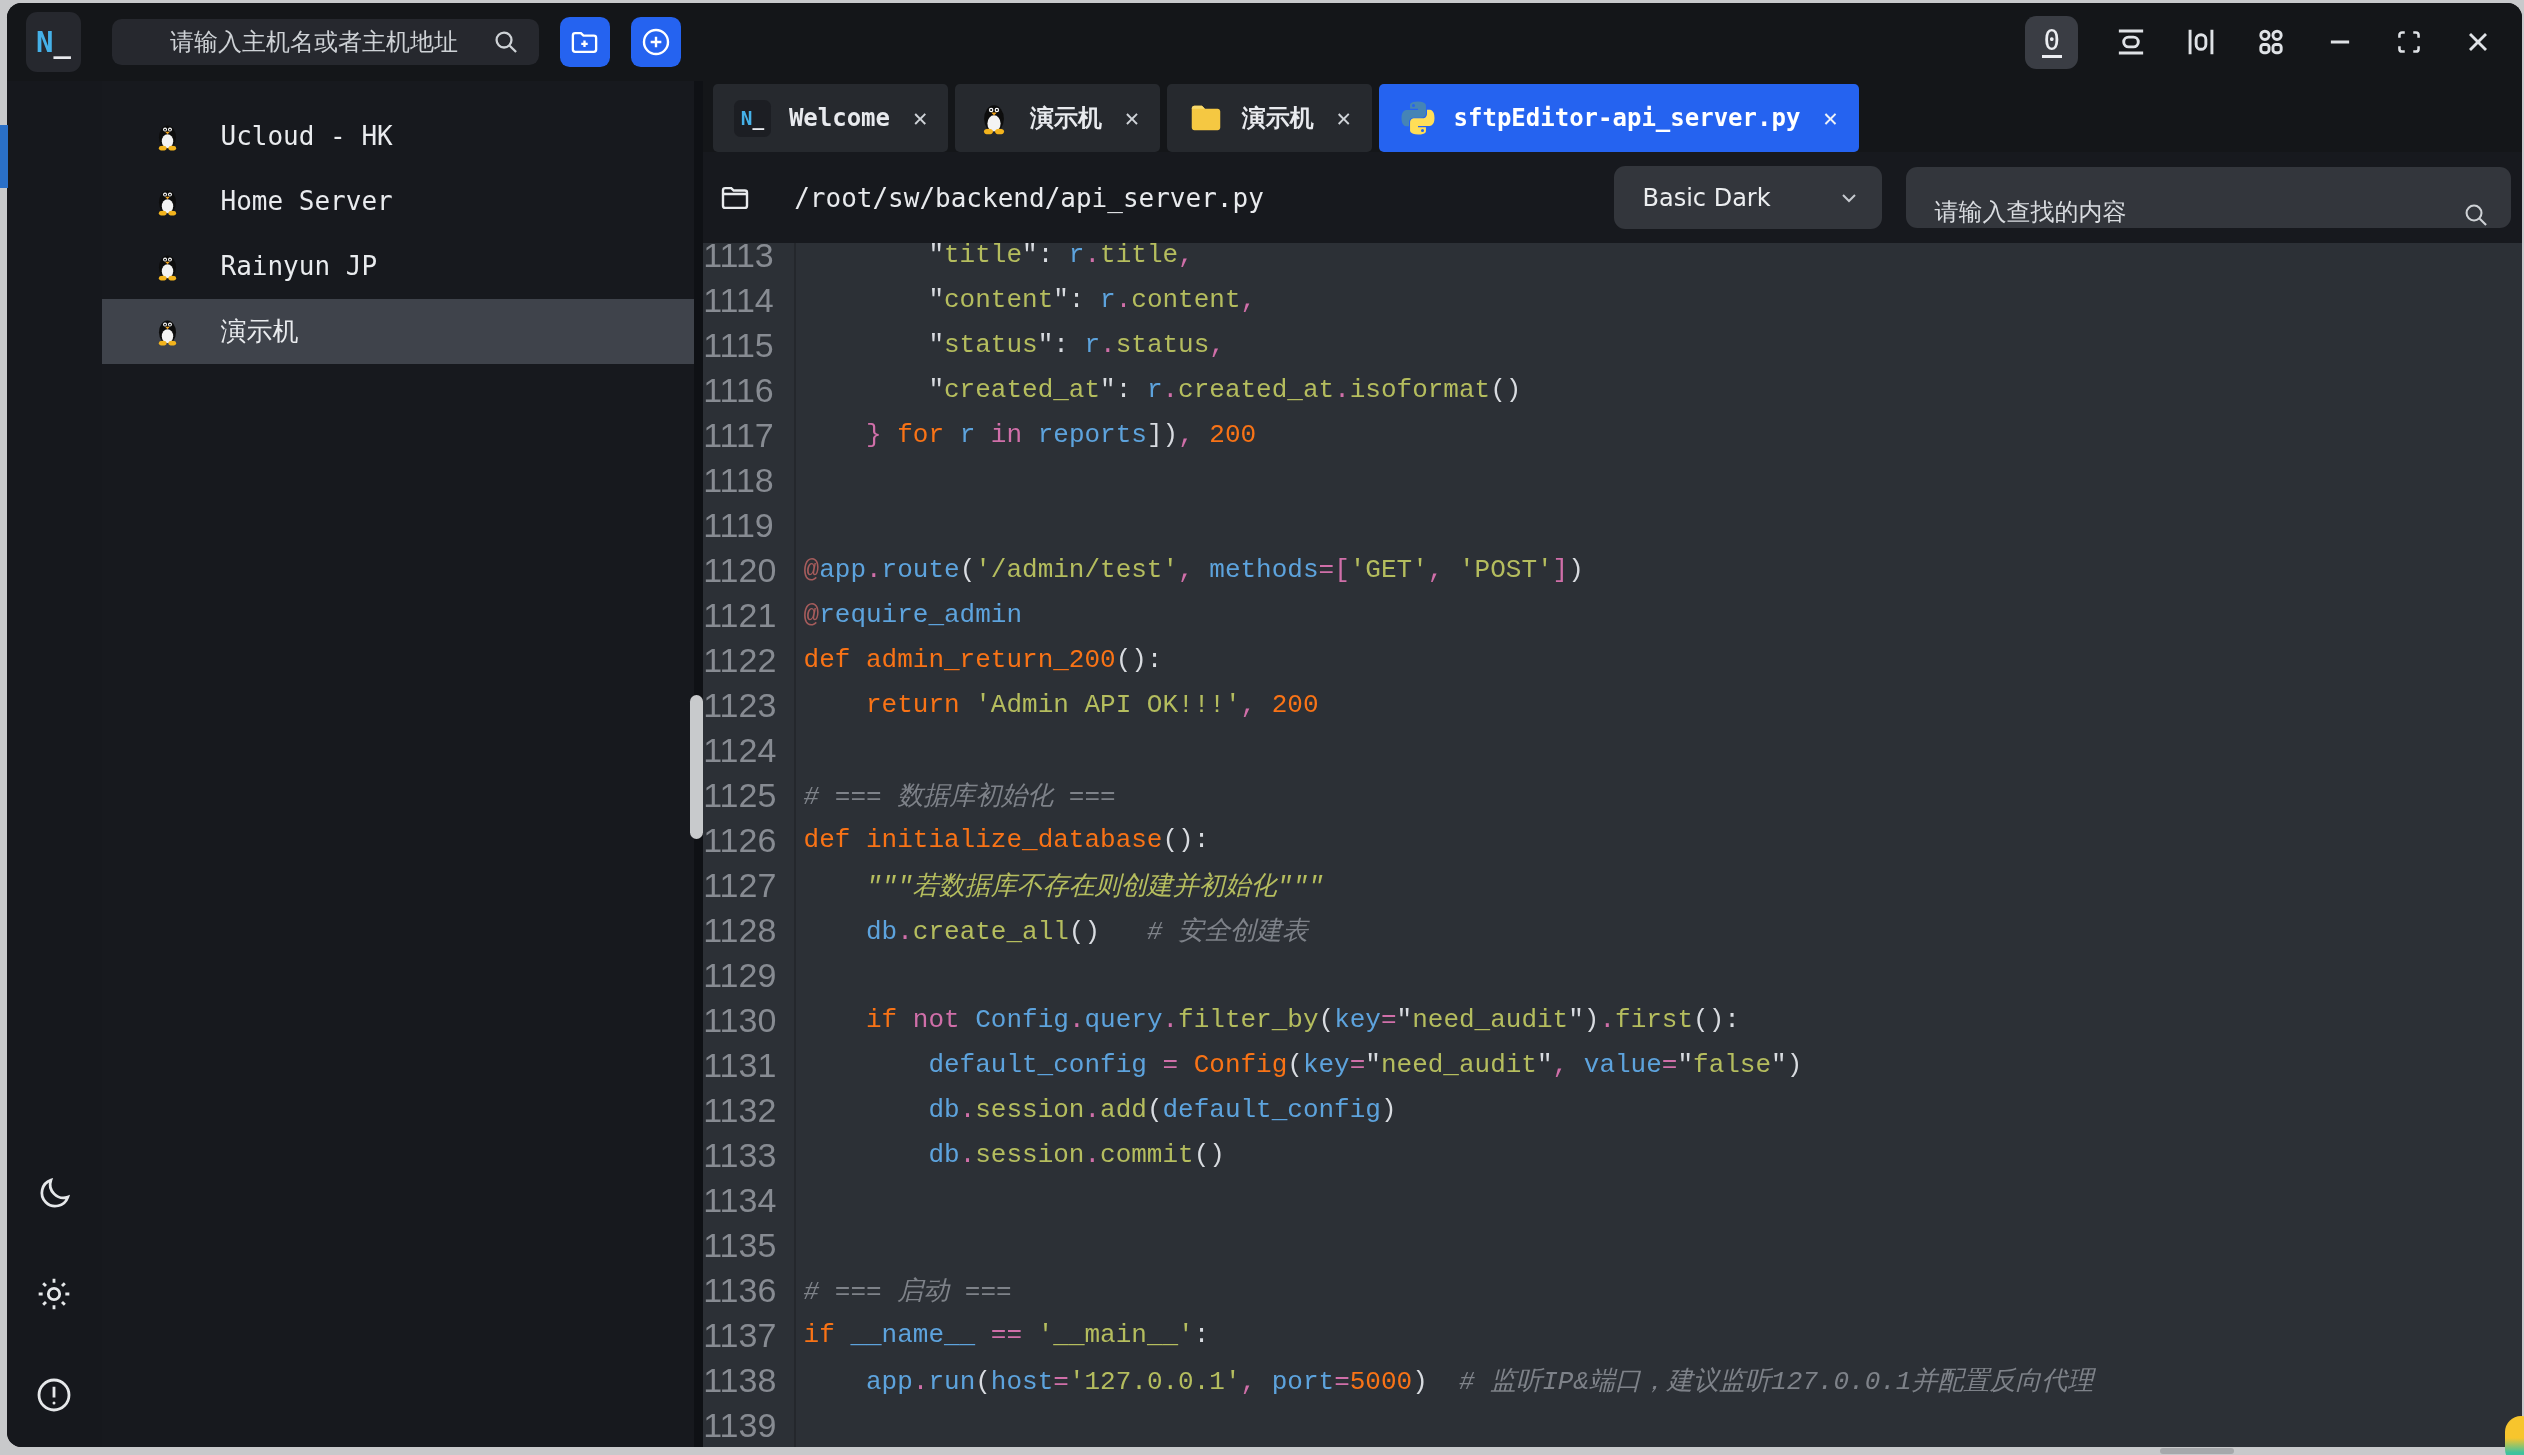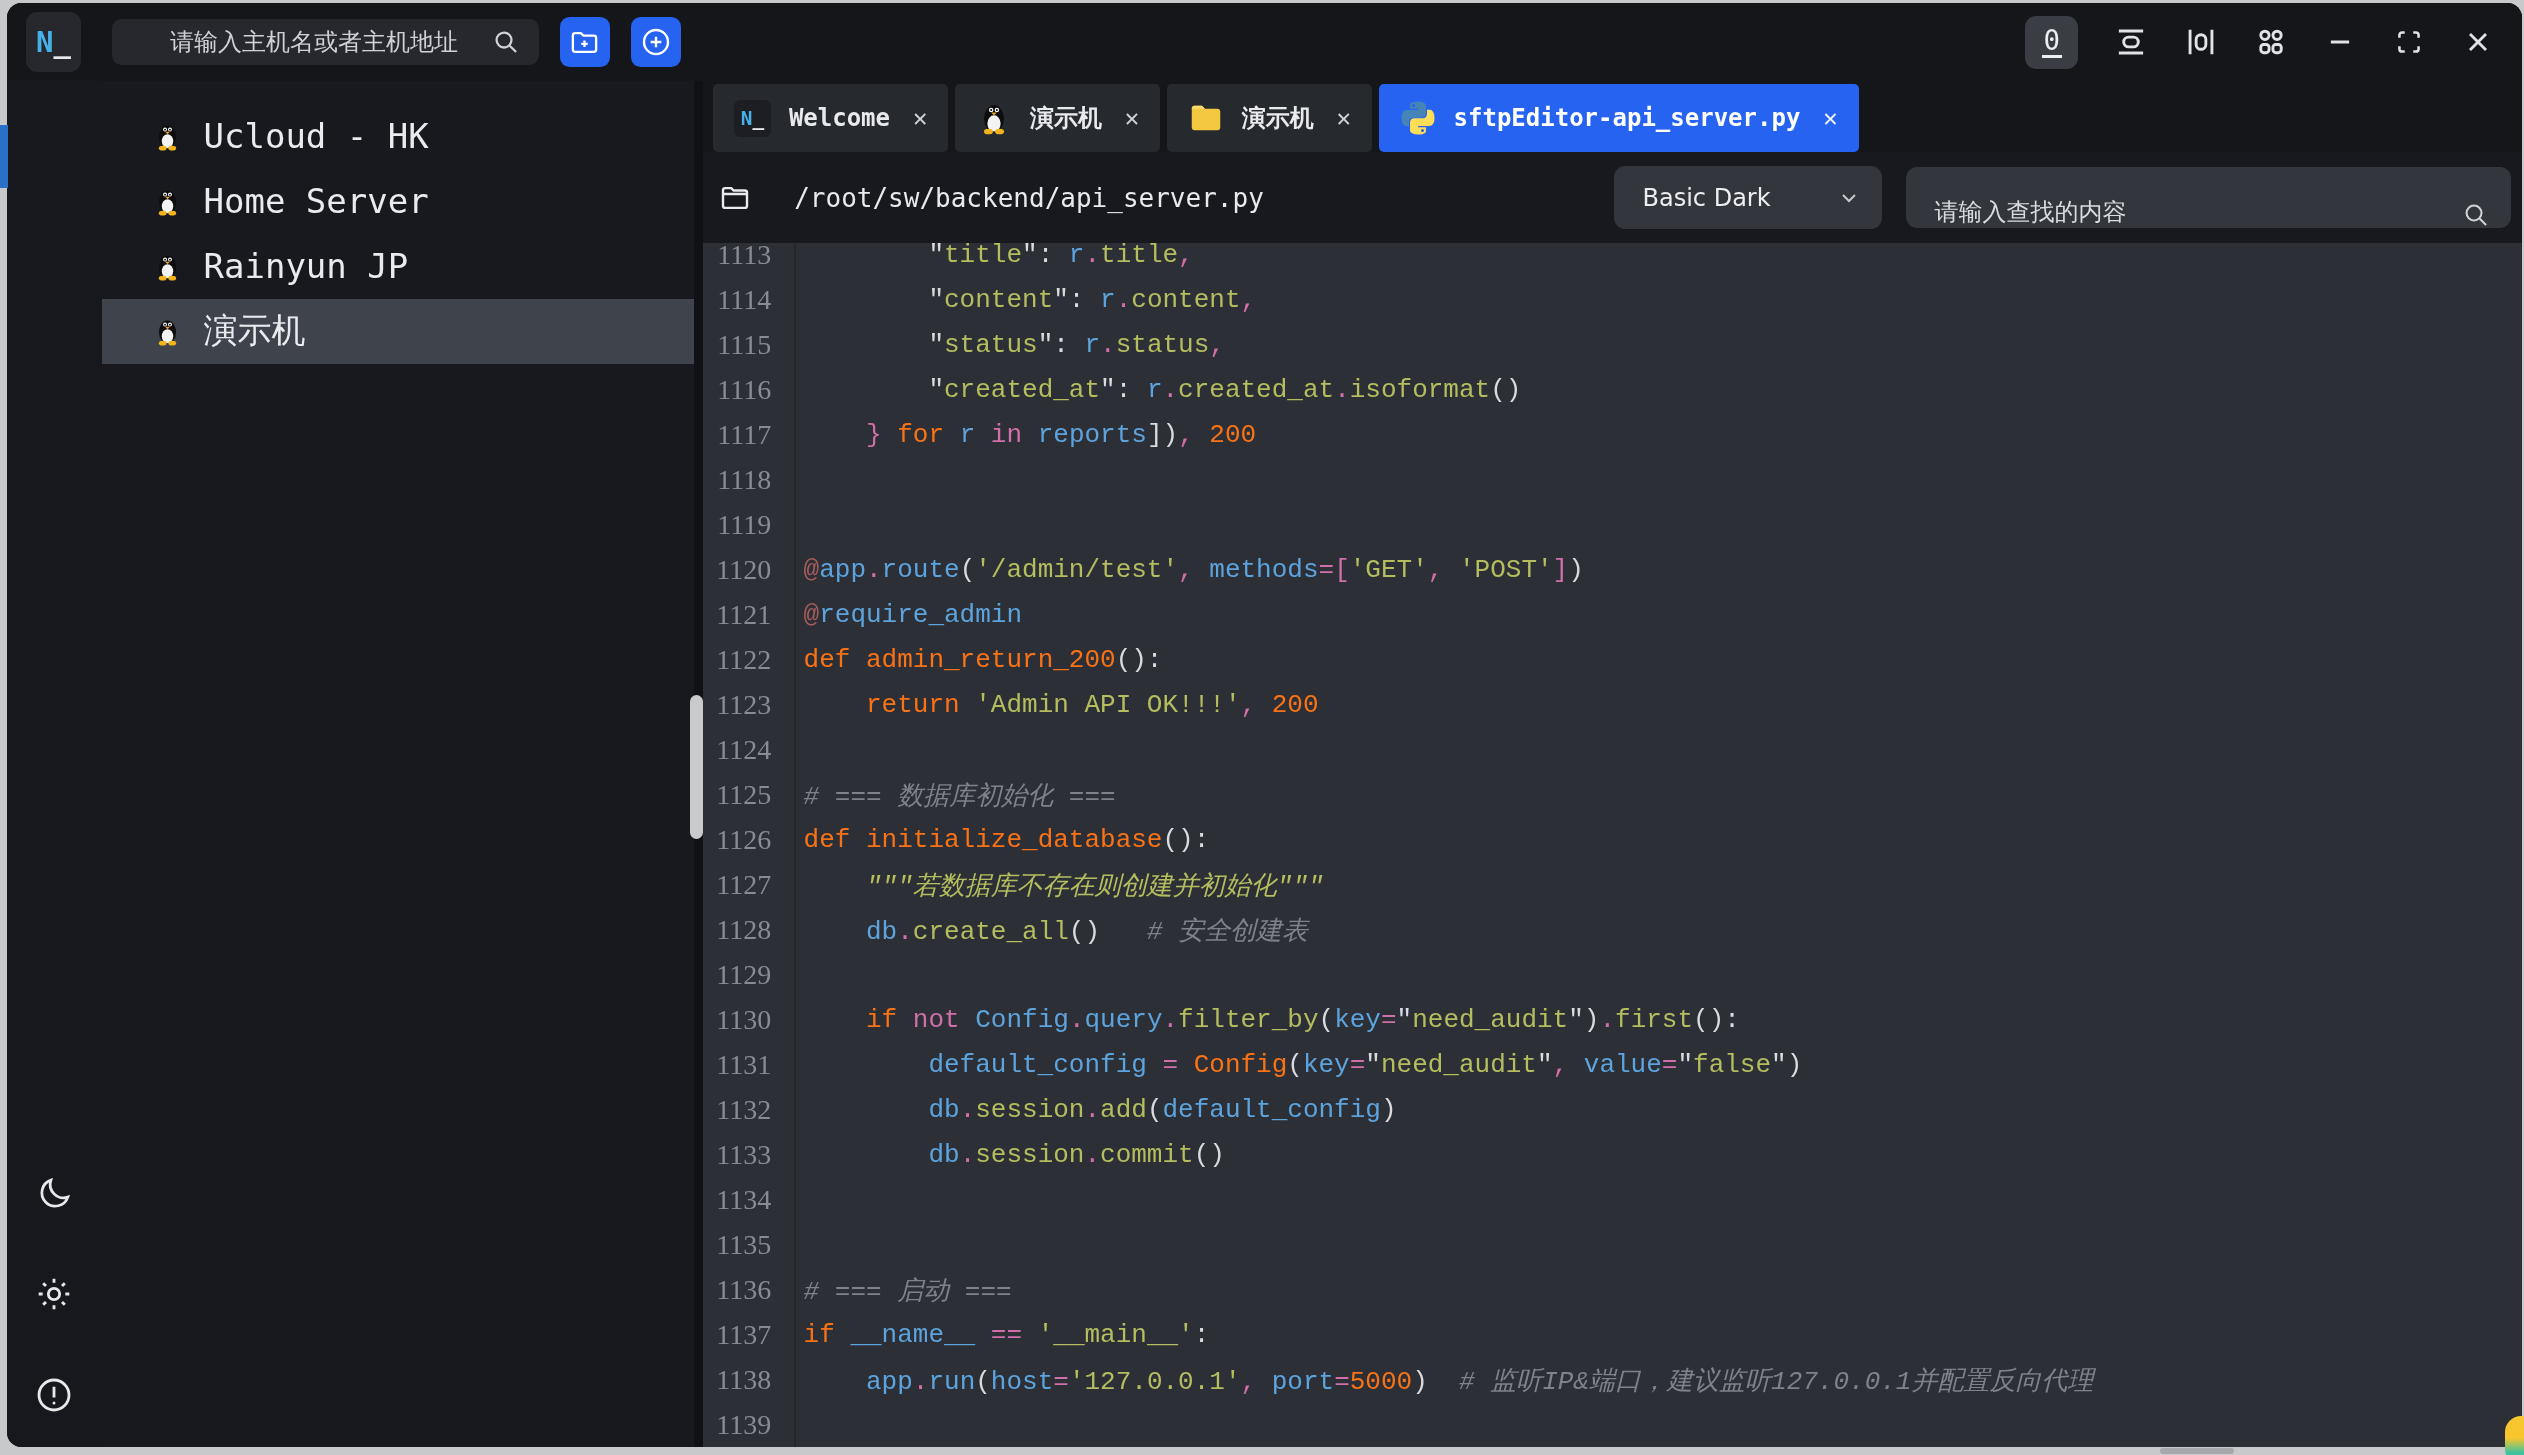--- a/index.html
+++ b/index.html
@@ -25,22 +25,22 @@
              display:flex;align-items:center;justify-content:center;}
   .zero-glyph{font-family:"DejaVu Sans Mono",monospace;font-size:27.5px;color:#eceef2;
               border-bottom:3.2px solid #eceef2;line-height:1.05;padding:0 1.6px;}
   .ctl-icon{display:flex;align-items:center;justify-content:center;}
 
   
   .main{flex:1;display:flex;min-height:0;}
   .rail{width:95px;flex:0 0 auto;background:#16181d;display:flex;flex-direction:column;
         align-items:center;justify-content:flex-end;gap:61px;padding-bottom:32px;}
   .panel{width:592px;flex:0 0 auto;background:#17191e;padding-top:22.6px;}
-  .host-row{height:65px;display:flex;align-items:center;gap:21px;padding-left:50px;
-            font-family:"DejaVu Sans Mono",monospace;font-size:34px;color:#e9ebee;}
+  .host-row{height:65px;display:flex;align-items:center;gap:38px;padding-left:50px;
+            font-family:"DejaVu Sans Mono",monospace;font-size:26px;color:#e9ebee;}
   .host-row.selected{background:#3f434b;}
   .gap-strip{width:9.7px;flex:0 0 auto;background:#0f1115;}
 
   
   .edcol{flex:1;display:flex;flex-direction:column;min-width:0;background:#141619;}
   .tabrow{height:71px;flex:0 0 auto;display:flex;align-items:flex-end;gap:6.5px;padding:3.2px 0 0 9.7px;}
   .tab{height:68px;border-radius:4.9px;background:#26292e;display:flex;align-items:center;
        padding:0 21px;gap:18px;font-family:"DejaVu Sans Mono",monospace;font-size:24px;
        font-weight:bold;color:#e8eaee;flex:0 0 auto;}
   .tab.active{background:#2563f0;color:#ffffff;}
@@ -57,21 +57,21 @@
   .find-box{width:605px;height:61px;border-radius:11.3px;background:#33363c;display:flex;
             align-items:flex-end;padding:0 21px 0 29px;}
   .find-box .ph{flex:1;font-size:24px;color:#d9dce0;}
 
   
   .editor{flex:1;position:relative;background:#2c3036;overflow:hidden;}
   .gutter-sep{position:absolute;left:91px;top:0;bottom:0;width:1.6px;background:#24272c;}
   .code-lines{position:absolute;left:0;right:0;top:-10.5px;}
   .cl{display:flex;height:45px;align-items:center;white-space:pre;}
   .cl .ln{width:81px;flex:0 0 auto;text-align:right;padding-right:13px;
-          font-family:Liberation Serif, serif;font-size:28px;color:#878b92;}
+          font-family:Liberation Sans, sans-serif;font-size:34px;color:#878b92;}
   .cl .src{font-family:"Liberation Mono",monospace;font-size:26px;padding-left:19.4px;}
   .tk-k,.tk-n,.tk-f{color:#f97316;}
   .tk-p{color:#d06fa9;}
   .tk-v{color:#5da3dd;}
   .tk-s{color:#b5bd5e;}
   .tk-q,.tk-w{color:#d8dbe0;}
   .tk-c{color:#7e8289;font-style:italic;}
   .tk-d{color:#a65c5c;}
   .tk-t{color:#b5bd5e;font-style:italic;}
 

